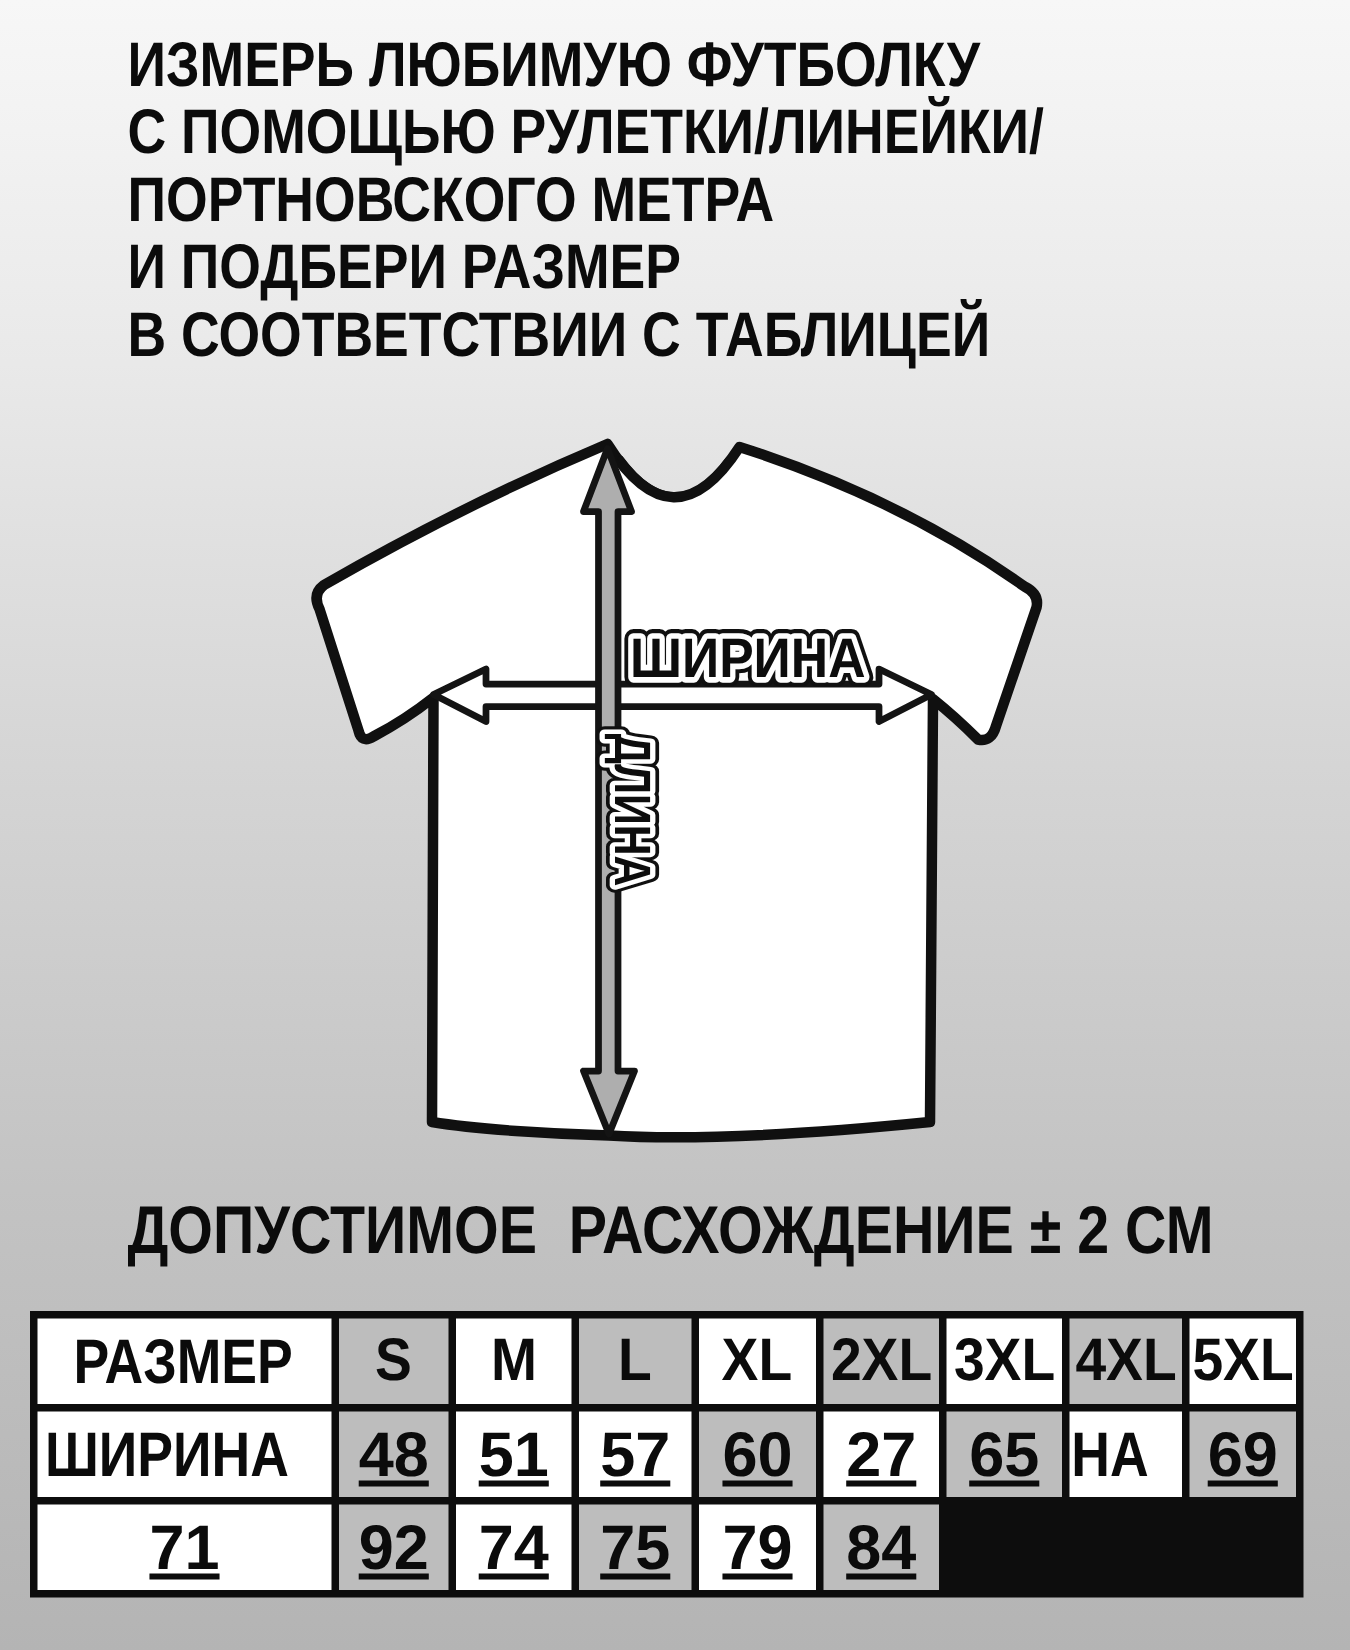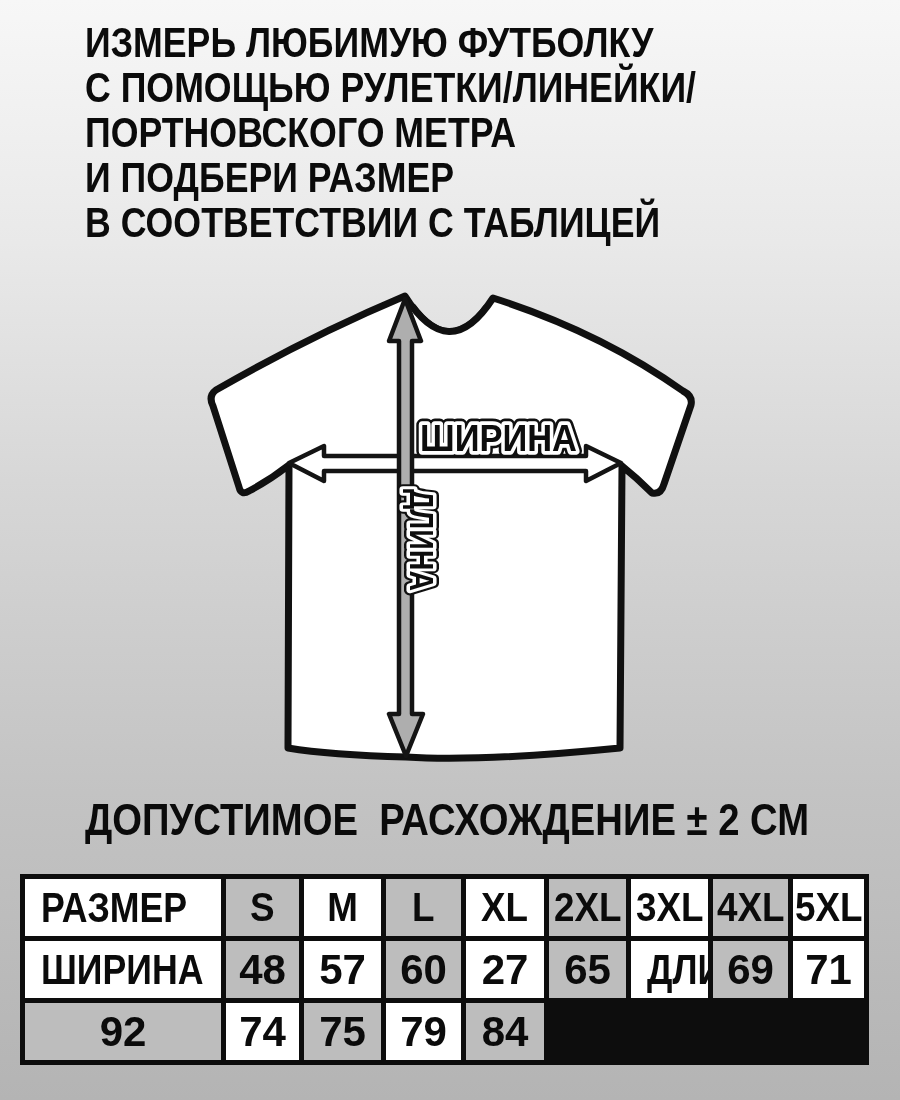--- a/index.html
+++ b/index.html
@@ -31,22 +31,22 @@
     background:#0d0d0d;box-sizing:border-box;padding:5px;
     display:grid;gap:5px;
     grid-template-columns:196px 73px 77px 75px 78px 77px 77px 75px 71px;
     grid-template-rows:57px 57px 57px;
   }
   .cell{display:flex;align-items:center;justify-content:center;overflow:hidden;}
   .cell.w{background:#ffffff;}
   .cell.g{background:#bdbdbd;}
   .cell span{font-weight:bold;color:#0b0b0b;}
   .cell.head span{font-size:40px;transform:scaleX(.92);}
-  .cell.num  span{font-size:42px;}
-  .cell.lab{justify-content:flex-start;padding-left:16px;}
+  .cell.num  span{font-size:42px;text-decoration:underline;}
+  .cell.lab{justify-content:flex-end;padding-left:16px;}
   .cell.lab span{font-size:42px;transform:scaleX(.85);transform-origin:0 50%;white-space:nowrap;}
 </style>
 </head>
 <body>
 
 <div class="abs header">
   <div>ИЗМЕРЬ ЛЮБИМУЮ ФУТБОЛКУ</div>
   <div>С ПОМОЩЬЮ РУЛЕТКИ/ЛИНЕЙКИ/</div>
   <div>ПОРТНОВСКОГО МЕТРА</div>
   <div>И ПОДБЕРИ РАЗМЕР</div>
@@ -123,20 +123,23 @@
       <span>5XL</span>
     </div>
 
   <div class="cell w lab">
       <span>ШИРИНА</span>
     </div>
   <div class="cell g num">
       <span>48</span>
     </div>
   <div class="cell w num">
+      <span>51</span>
+    </div>
+  <div class="cell w num">
       <span>57</span>
     </div>
   <div class="cell g num">
       <span>60</span>
     </div>
   <div class="cell w num">
       <span>27</span>
     </div>
   <div class="cell g num">
       <span>65</span>

